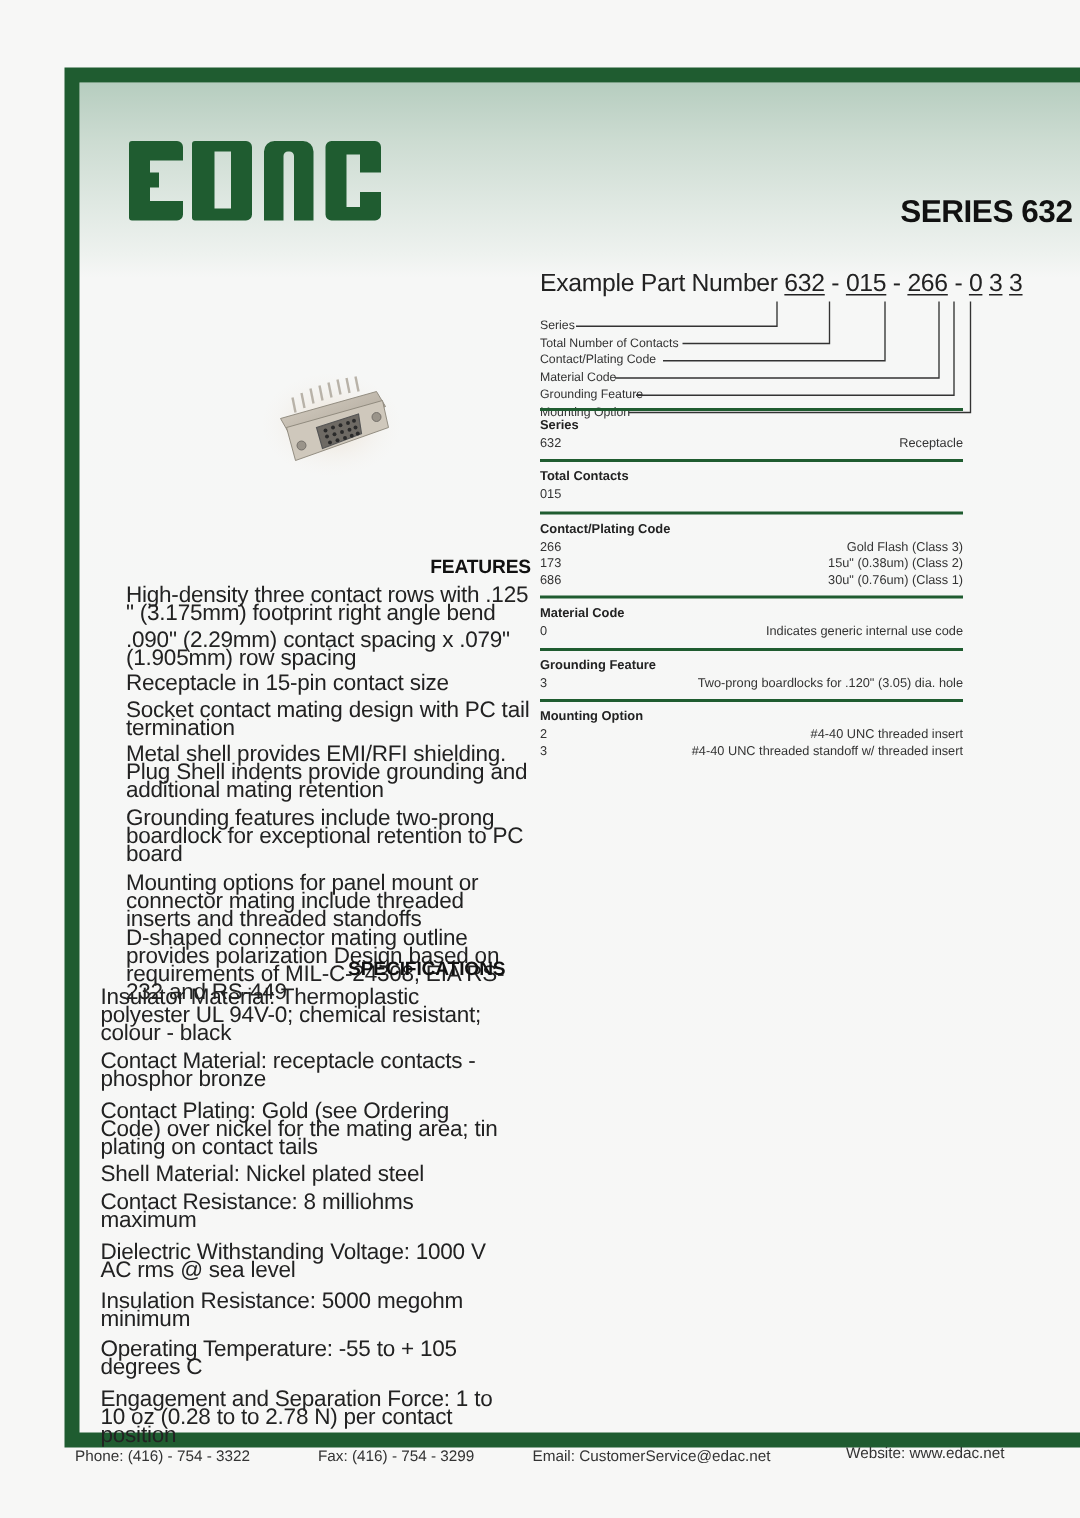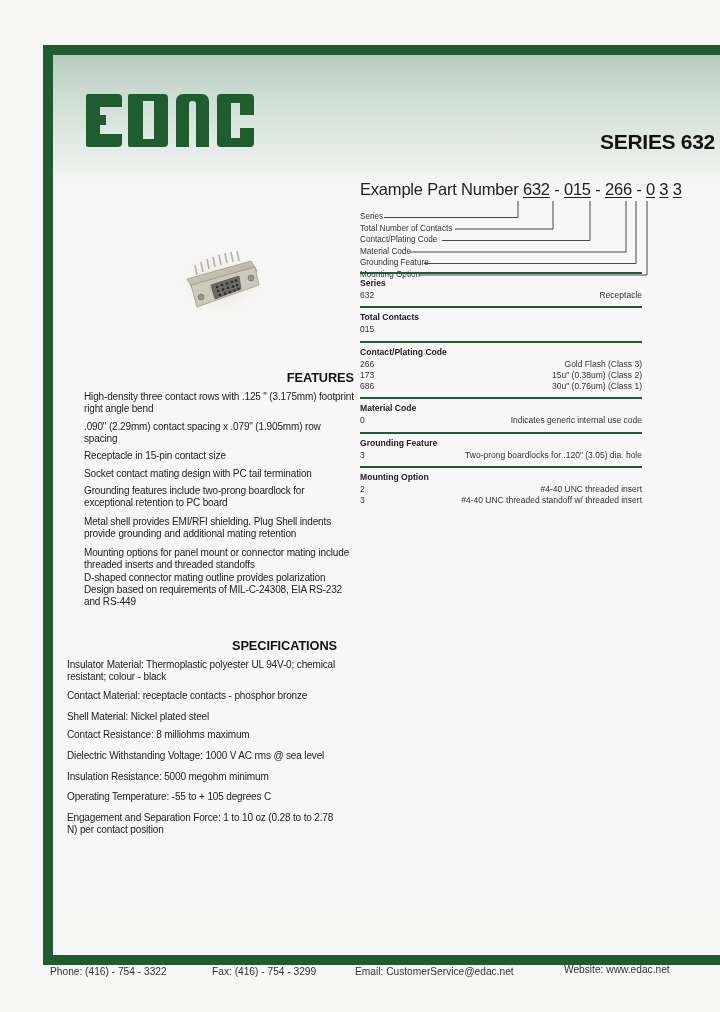--- a/index.html
+++ b/index.html
@@ -26,21 +26,21 @@
   .pn svg { position:absolute; left:0; top:0; }
   
   .ord { position:absolute; left:307px; top:217px; width:282px; font-size:8.5px; color:#333; }
   .ord-sec { border-top:2px solid #1f5c30; padding:4px 0 5px 0; }
   .ord-sec h4 { margin:0 0 2px 0; font-size:8.6px; font-weight:bold; color:#222; }
   .ord-row { display:flex; justify-content:space-between; line-height:11.3px; }
   
   .photo { position:absolute; left:120px; top:190px; width:95px; height:75px; }
   .features { position:absolute; left:31px; top:315px; width:270px; }
   .sec-h { font-size:12.8px; font-weight:bold; color:#111; margin:0 0 6px 0; letter-spacing:-0.1px;text-align:right; }
-  .feat p, .specs p { margin:0 0 5.5px 0; font-size:10px; line-height:12px; color:#222; letter-spacing:-0.15px; }
+  .feat p, .specs p { margin:0 0 5.5px 0; font-size:15px; line-height:12px; color:#222; letter-spacing:-0.15px; }
   .specs { position:absolute; left:14px; top:583px; width:270px; }
   .specs p { margin-bottom:6.5px; }
   .footer { position:absolute; top:966px; left:0; width:720px; font-size:10.2px; color:#333; }
   .footer span { position:absolute; white-space:nowrap; }
 </style>
 </head>
 <body>
 
 <div class="frame">
 
@@ -183,30 +183,31 @@
     <circle cx="28" cy="52" r="3" fill="#9a948a" stroke="#6e6a64" stroke-width="0.6"></circle>
     <circle cx="78" cy="33" r="3" fill="#9a948a" stroke="#6e6a64" stroke-width="0.6"></circle>
   </svg>
 
   <div class="features feat">
     <h3 class="sec-h">FEATURES</h3>
     <p>High-density three contact rows with .125 " (3.175mm) footprint right angle bend</p>
     <p>.090" (2.29mm) contact spacing x .079" (1.905mm) row spacing</p>
     <p>Receptacle in 15-pin contact size</p>
     <p>Socket contact mating design with PC tail termination</p>
+    <p style="margin-bottom:7px">Metal shell provides EMI/RFI shielding. Plug Shell indents provide grounding and additional mating retention</p>
     <p style="margin-bottom:7px">Grounding features include two-prong boardlock for exceptional retention to PC board</p>
-    <p style="margin-bottom:7px">Metal shell provides EMI/RFI shielding. Plug Shell indents provide grounding and additional mating retention</p>
     <p style="margin-bottom:1px">Mounting options for panel mount or connector mating include threaded inserts and threaded standoffs</p>
     <p>D-shaped connector mating outline provides polarization Design based on requirements of MIL-C-24308, EIA RS-232 and RS-449</p>
   </div>
 
   <div class="specs">
     <h3 class="sec-h">SPECIFICATIONS</h3>
     <p>Insulator Material: Thermoplastic polyester  UL 94V-0; chemical resistant; colour - black</p>
     <p style="margin-bottom:9px">Contact Material: receptacle contacts - phosphor bronze</p>
+    <p>Contact Plating: Gold (see Ordering Code) over nickel for the mating area; tin plating on contact tails</p>
     <p>Shell Material: Nickel plated steel</p>
     <p style="margin-bottom:9px">Contact Resistance: 8 milliohms maximum</p>
     <p style="margin-bottom:9px">Dielectric Withstanding Voltage:  1000 V AC rms @ sea level</p>
     <p style="margin-bottom:8px">Insulation Resistance: 5000 megohm minimum</p>
     <p style="margin-bottom:9px">Operating Temperature: -55 to + 105 degrees C</p>
     <p>Engagement and Separation Force: 1 to 10 oz (0.28 to to 2.78 N) per contact position</p>
   </div>
 
 </div>
 

